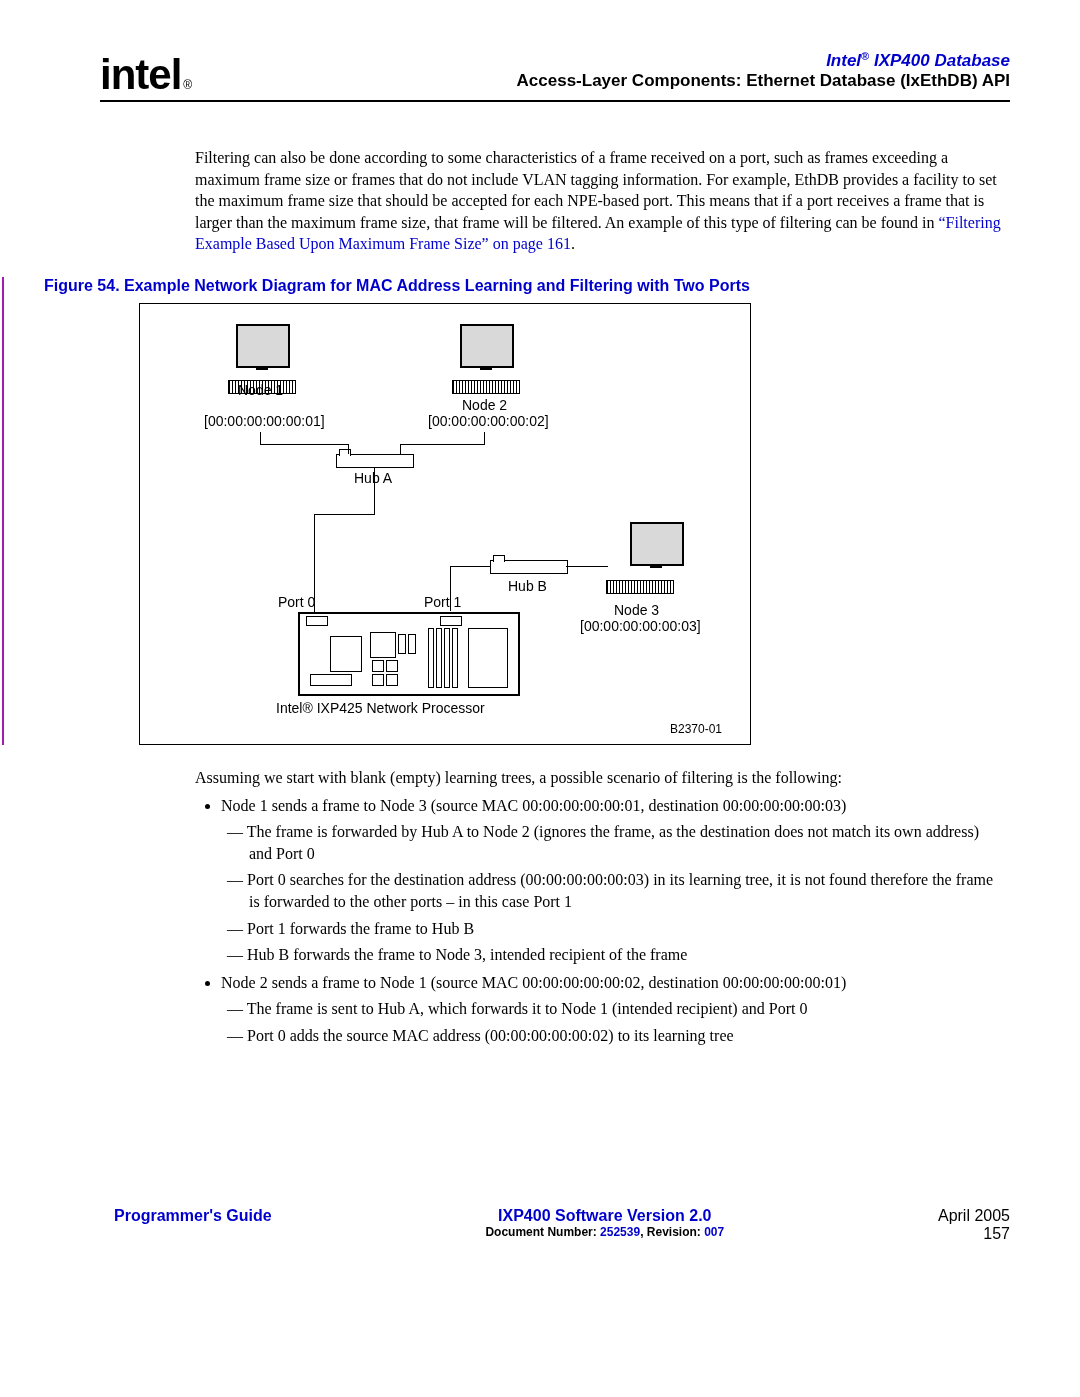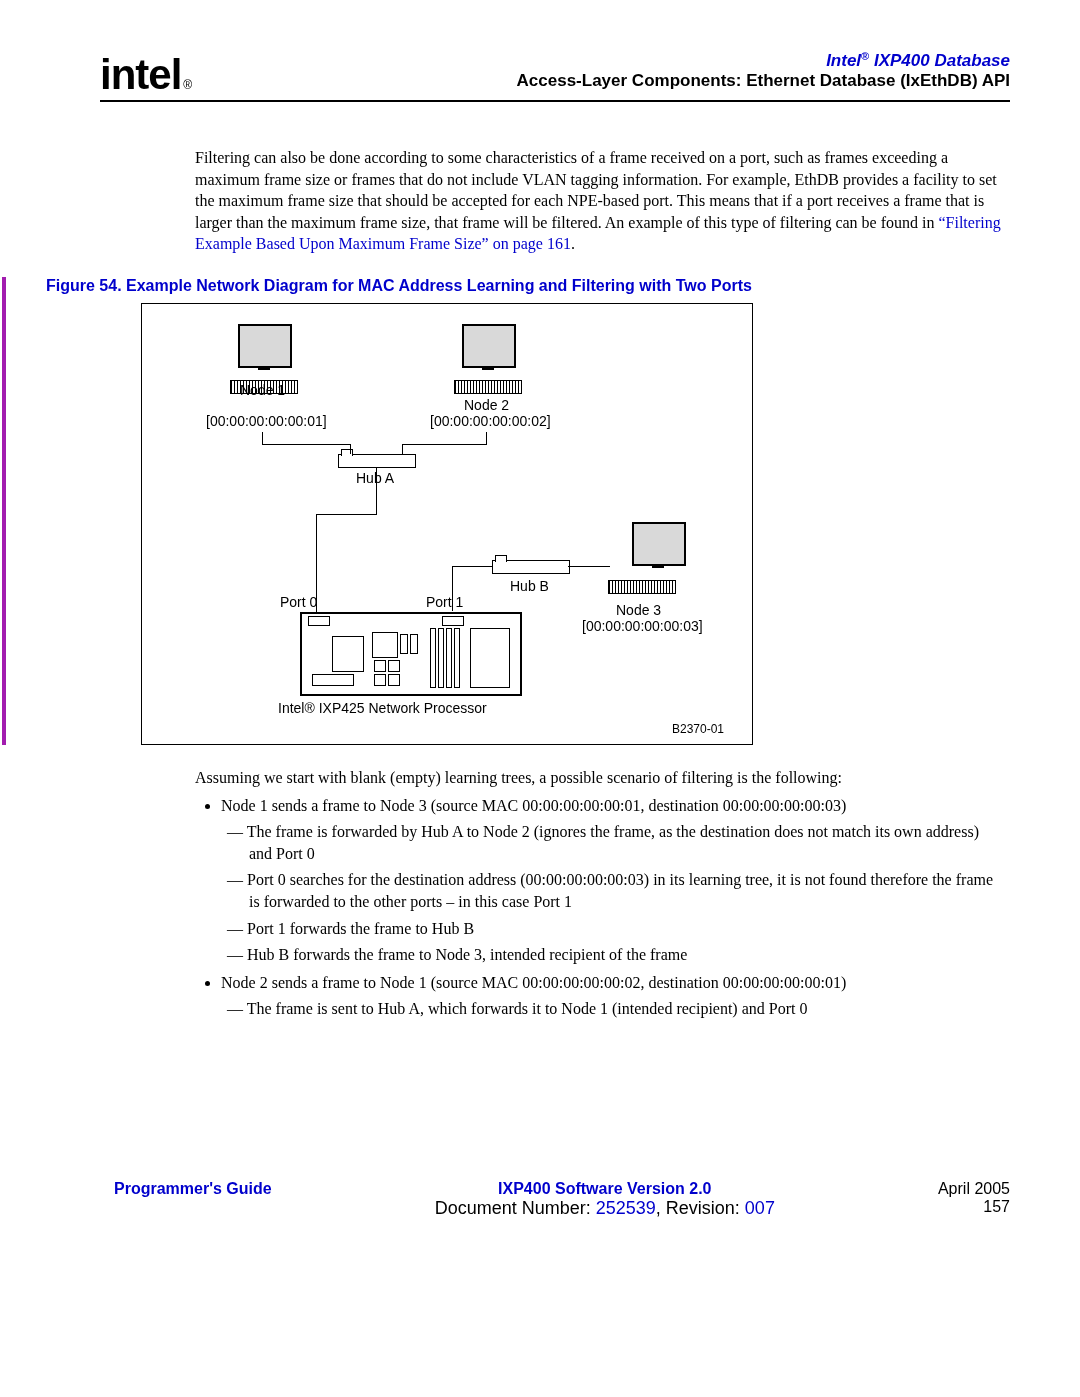--- a/index.html
+++ b/index.html
@@ -55,21 +55,21 @@
     color:#000;
   }
   .body-text {
     margin-left: 95px;
     font-size: 16px;
     line-height: 1.35;
     text-align: left;
   }
   .link { color: #0000cc; }
   .changebar {
-    border-left: 4px solid #a21caf;
+    border-left: 2px solid #a21caf;
     margin-left: -98px;
     padding-left: 40px;
     margin-top: 22px;
     margin-bottom: 18px;
   }
   .fig-caption {
     font-family: Arial, Helvetica, sans-serif;
     font-weight: bold;
     color: #0000cc;
     font-size: 16px;
@@ -113,21 +113,21 @@
     display:flex;
     justify-content:space-between;
     font-family: Arial, Helvetica, sans-serif;
     font-size: 16px;
     border:none;
     margin-left:14px;
   }
   .foot .left { color:#0000cc; font-weight:bold;}
   .foot .mid { text-align:center;}
   .foot .mid .v { color:#0000cc; font-weight:bold;}
-  .foot .mid .doc { color:#000; font-weight:normal; font-size:18px;}
+  .foot .mid .doc { color:#000; font-weight:bold; font-size:12px;}
   .foot .mid .dn { color:#0000cc;}
   .foot .right { text-align:right;}
 
   ul.bul { list-style:disc; padding-left: 26px; margin:6px 0;}
   ul.bul > li { margin: 6px 0;}
   ul.dash { list-style:none; padding-left: 22px; margin:4px 0;}
   ul.dash > li { margin:5px 6px;}
   ul.dash > li::before{
     content:"— "; margin-left:-22px;
   }
@@ -232,20 +232,21 @@
           <li>The frame is forwarded by Hub A to Node 2 (ignores the frame, as the destination does not match its own address) and Port 0</li>
           <li>Port 0 searches for the destination address (00:00:00:00:00:03) in its learning tree, it is not found therefore the frame is forwarded to the other ports – in this case Port 1</li>
           <li>Port 1 forwards the frame to Hub B</li>
           <li>Hub B forwards the frame to Node 3, intended recipient of the frame</li>
         </ul>
       </li>
       <li>
         <span>Node 2 sends a frame to Node 1 (source MAC 00:00:00:00:00:02, destination 00:00:00:00:00:01)</span>
         <ul class="dash">
           <li>The frame is sent to Hub A, which forwards it to Node 1 (intended recipient) and Port 0</li>
+          <li>Port 0 adds the source MAC address (00:00:00:00:00:02) to its learning tree</li>
         </ul>
       </li>
     </ul>
   </div>
 
   <div class="foot">
     <div class="left">Programmer's Guide</div>
     <div class="mid">
       <div class="v">IXP400 Software Version 2.0</div>
       <div class="doc">

